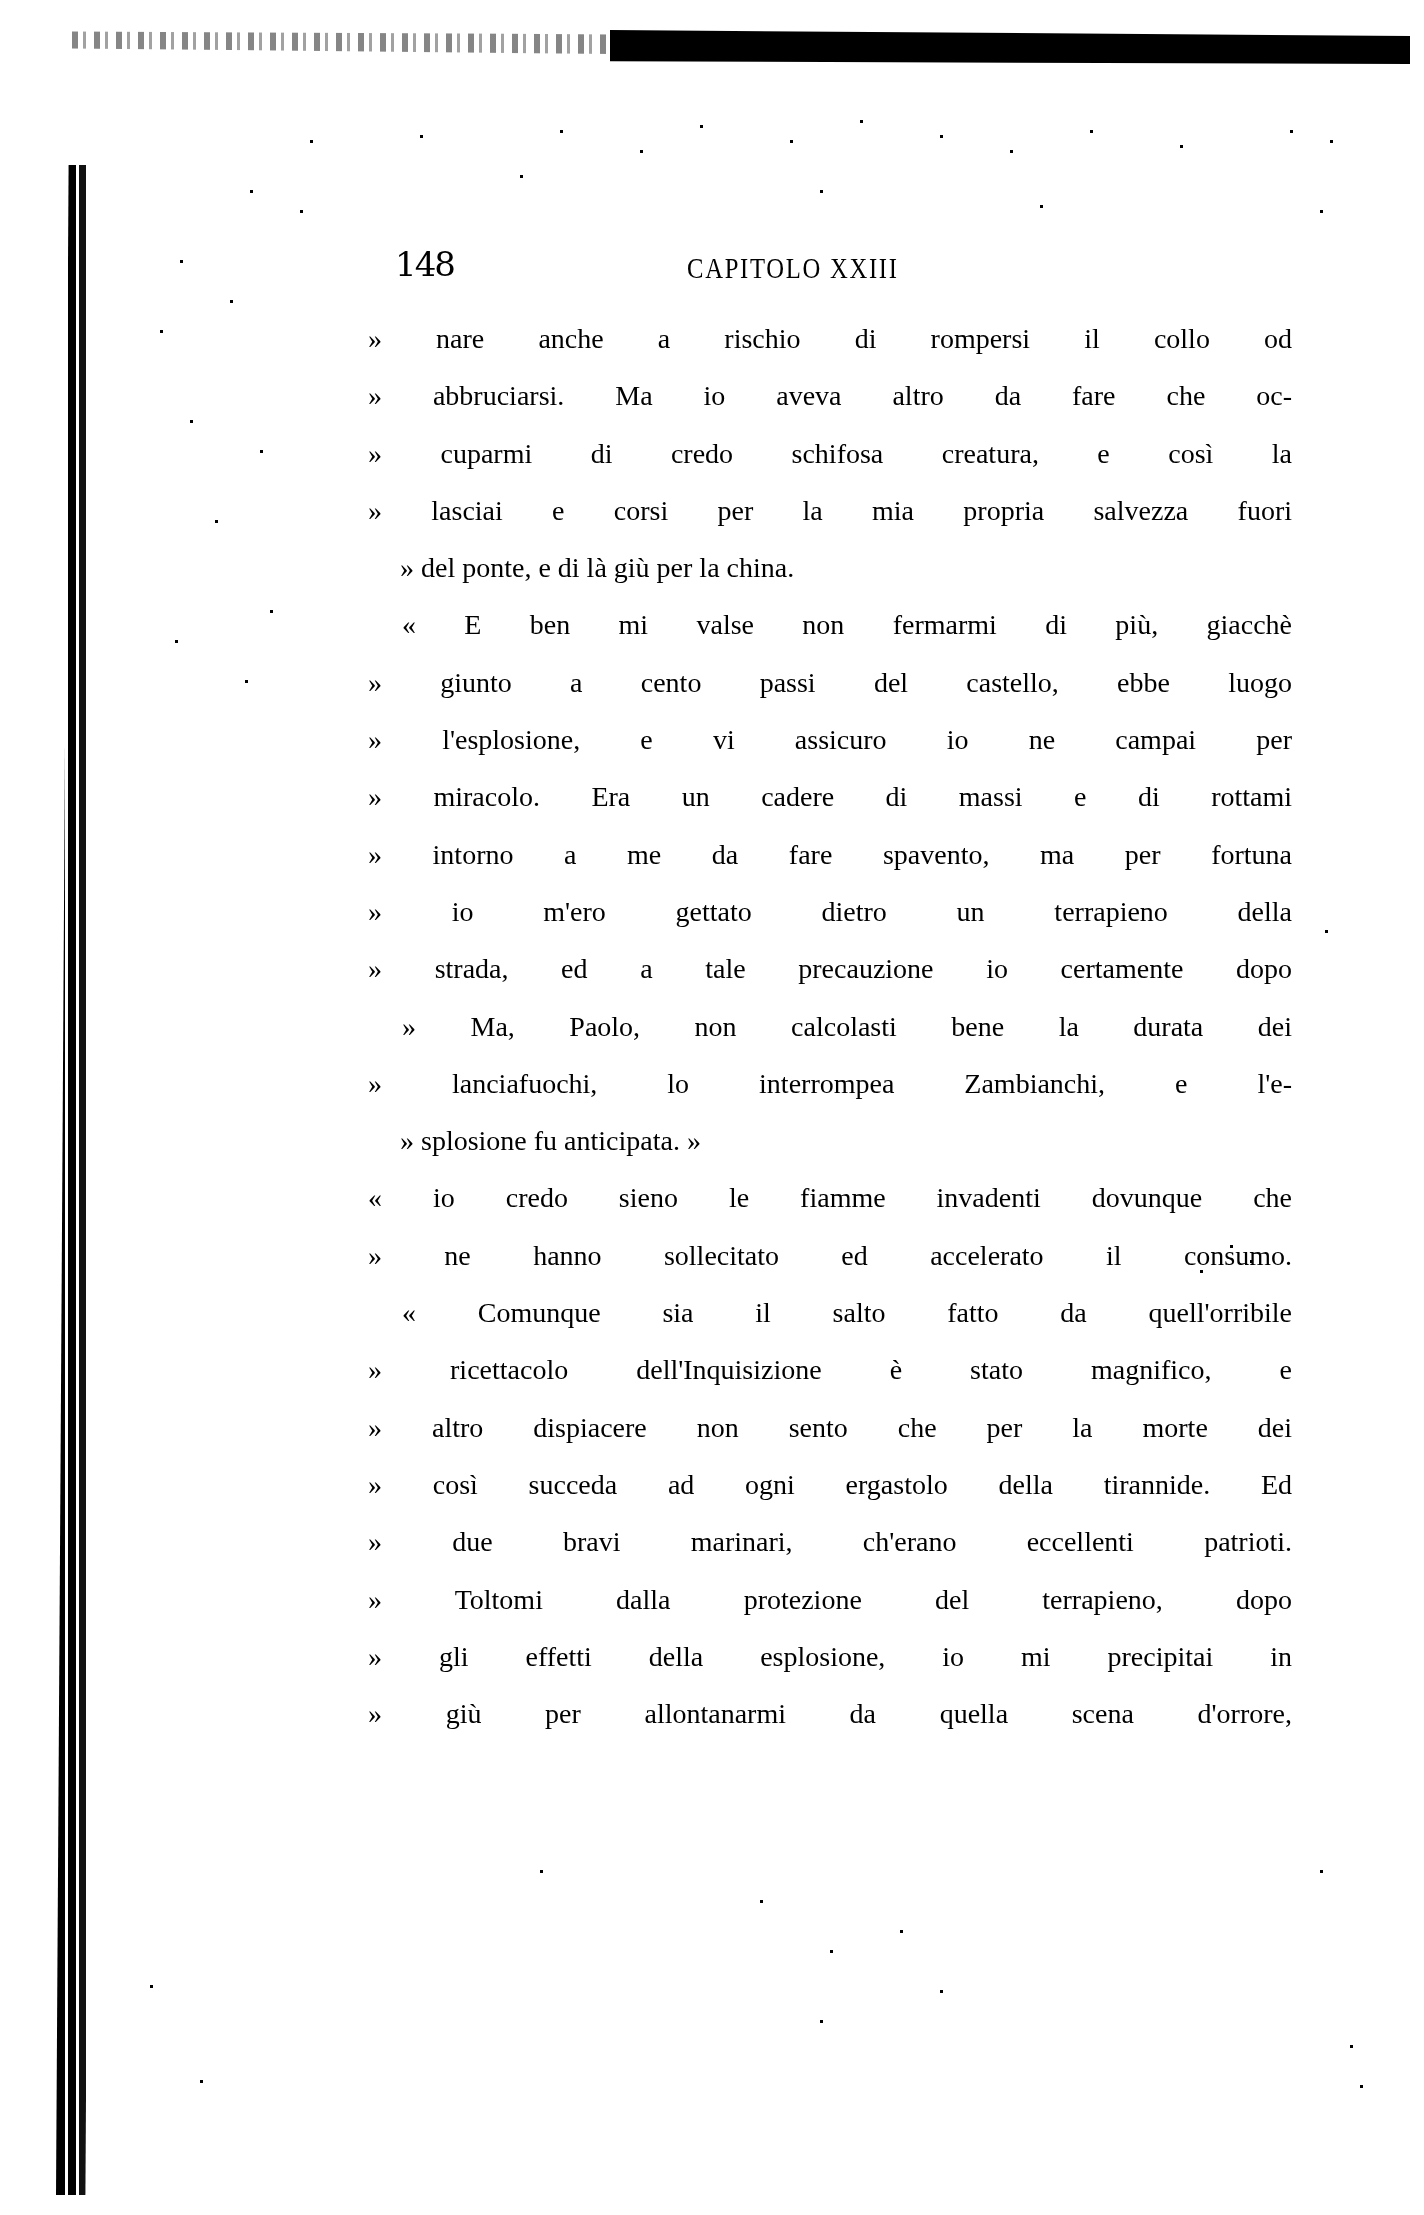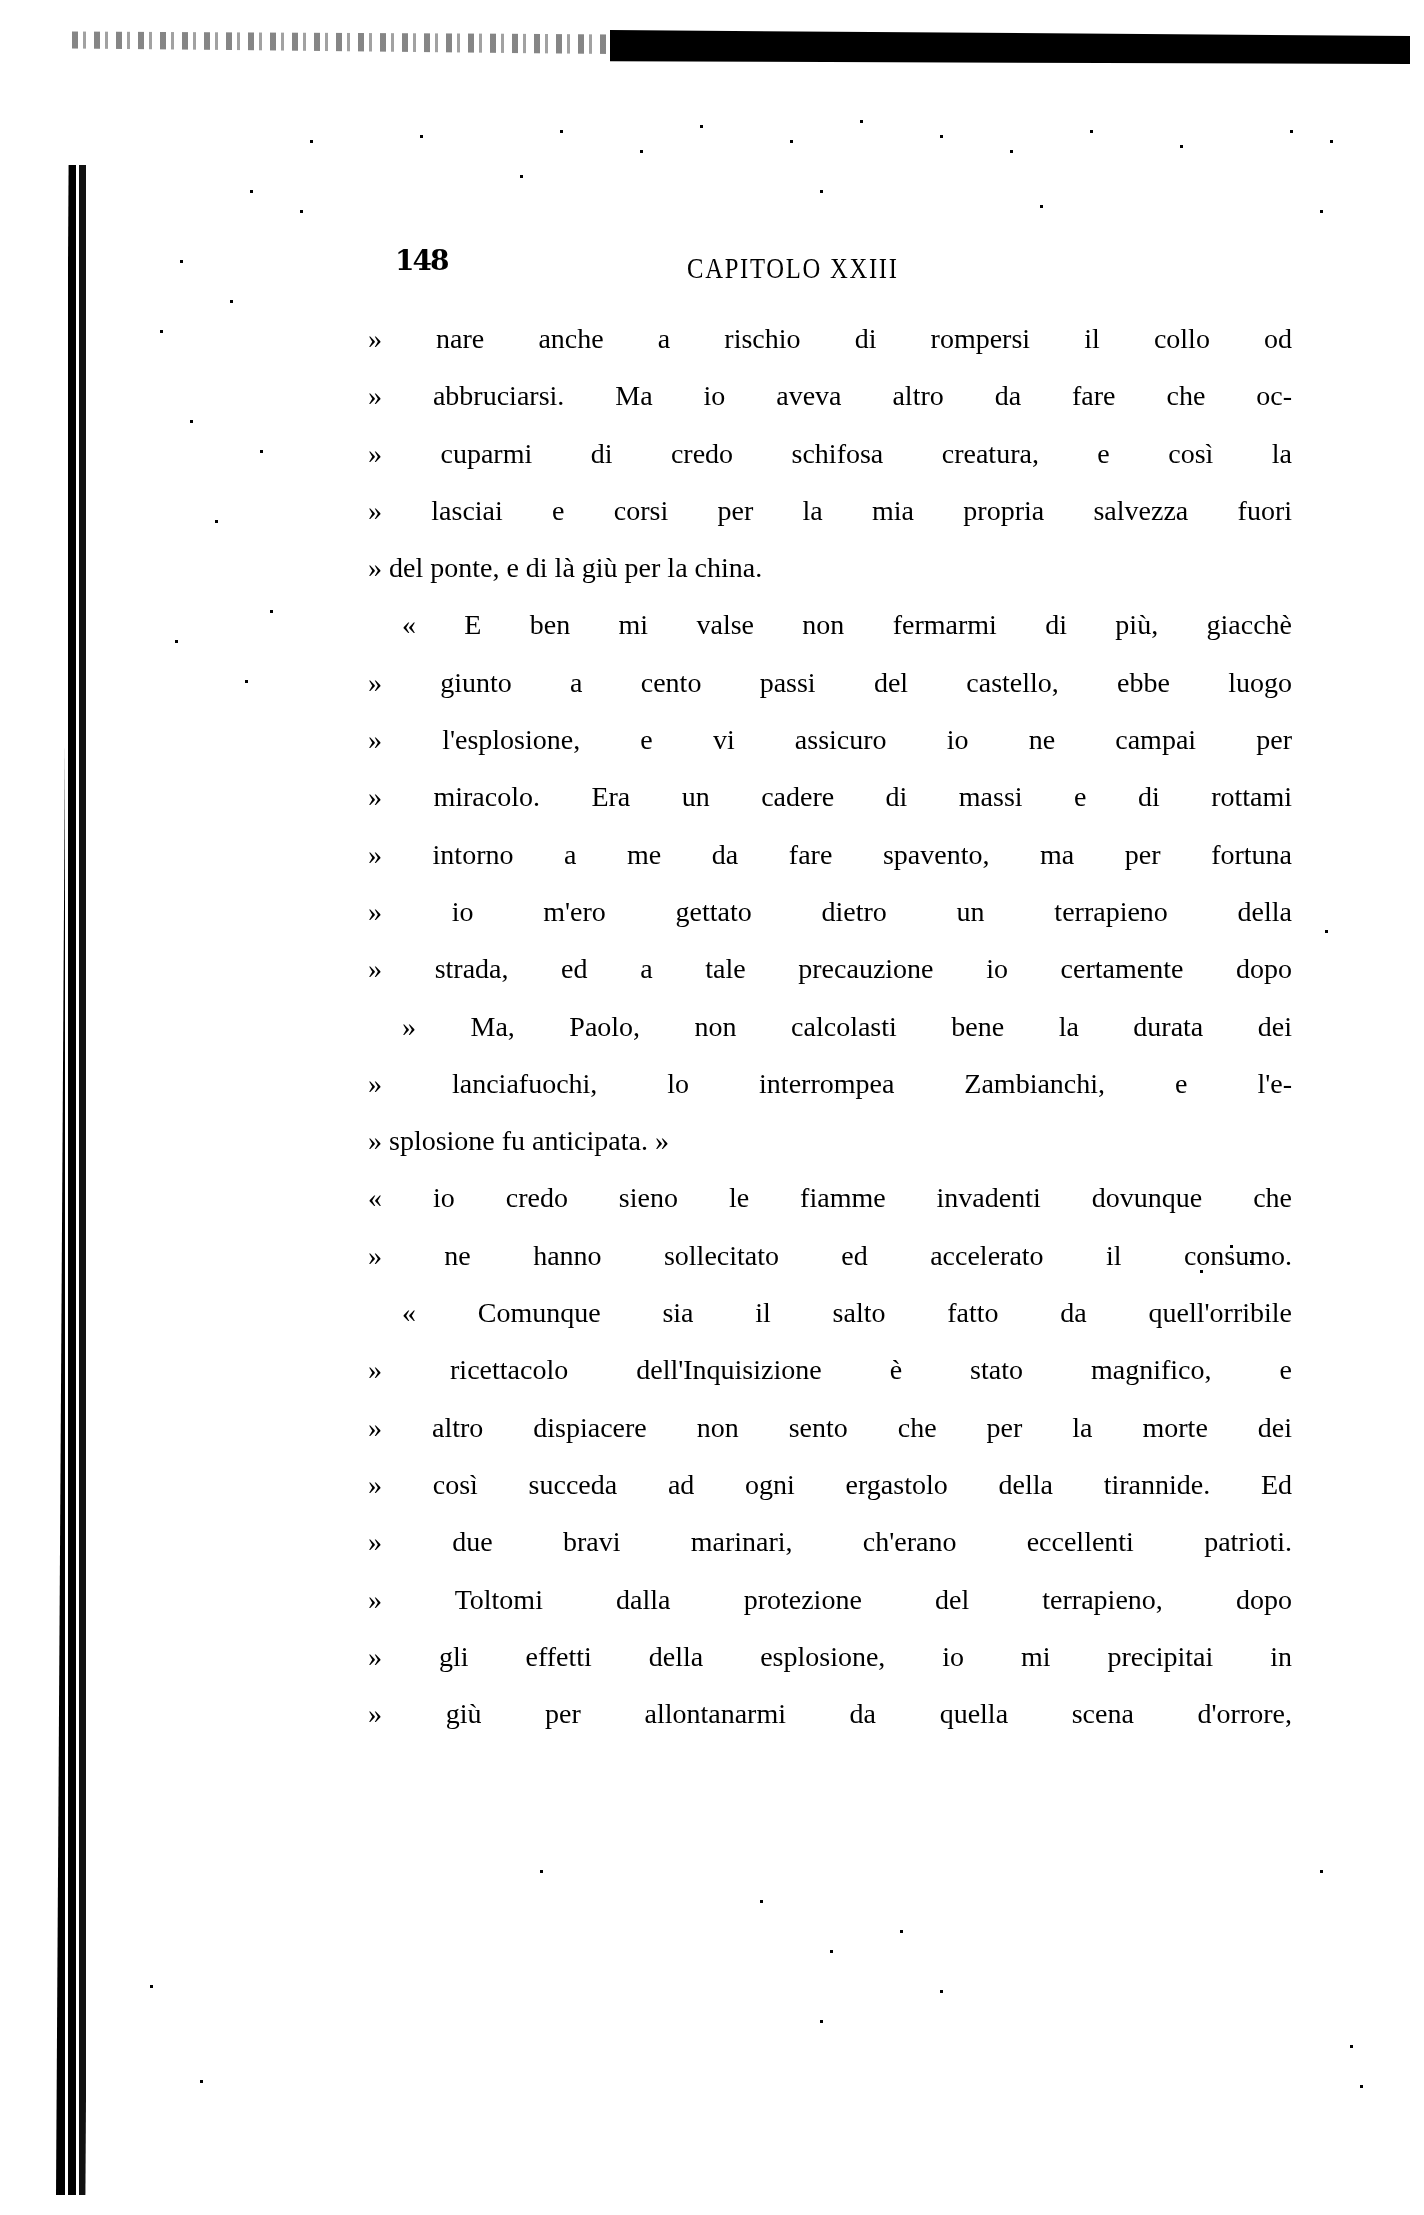--- a/index.html
+++ b/index.html
@@ -23,39 +23,39 @@
     position: absolute; left: 56px; top: 165px; width: 42px; height: 2030px;
     background:
       repeating-linear-gradient(90deg, #000 0 9px, #fff 9px 12px, #000 12px 20px, #fff 20px 23px, #111 23px 30px, transparent 30px 42px);
     clip-path: polygon(30% 0, 100% 0, 70% 100%, 0 100%);
   }
   .page-header {
     position: absolute; left: 395px; top: 244px; width: 900px; height: 50px;
   }
   .page-number {
     position: absolute; left: 0; top: 0;
-    font-size: 28px; font-weight: bold; letter-spacing: -2px;
+    font-size: 34px; font-weight: normal; letter-spacing: -2px;
     font-family: "DejaVu Serif", serif;
   }
   .running-title {
     position: absolute; left: 292px; top: 8px;
     font-size: 29px; letter-spacing: 2px;
     font-family: "Liberation Serif", serif; font-variant: small-caps;
     transform: scaleX(0.85); transform-origin: left center;
   }
   .body-text {
     position: absolute; left: 368px; top: 310px; width: 924px;
     font-family: "Liberation Serif", serif;
     font-size: 28px; line-height: 57.3px;
   }
   .line {
     display: block; white-space: nowrap;
     text-align: justify; text-align-last: justify;
   }
-  .line.last { text-align-last: left; }
+  .line.last { text-align-last: left; margin-left: 32px; }
   .line.indent { padding-left: 34px; }
   .speck {
     position: absolute; background: #000; width: 3px; height: 3px;
   }
 </style>
 </head>
 <body>
 
 <div class="top-bar-noise"></div>
 <div class="top-bar-solid"></div>

